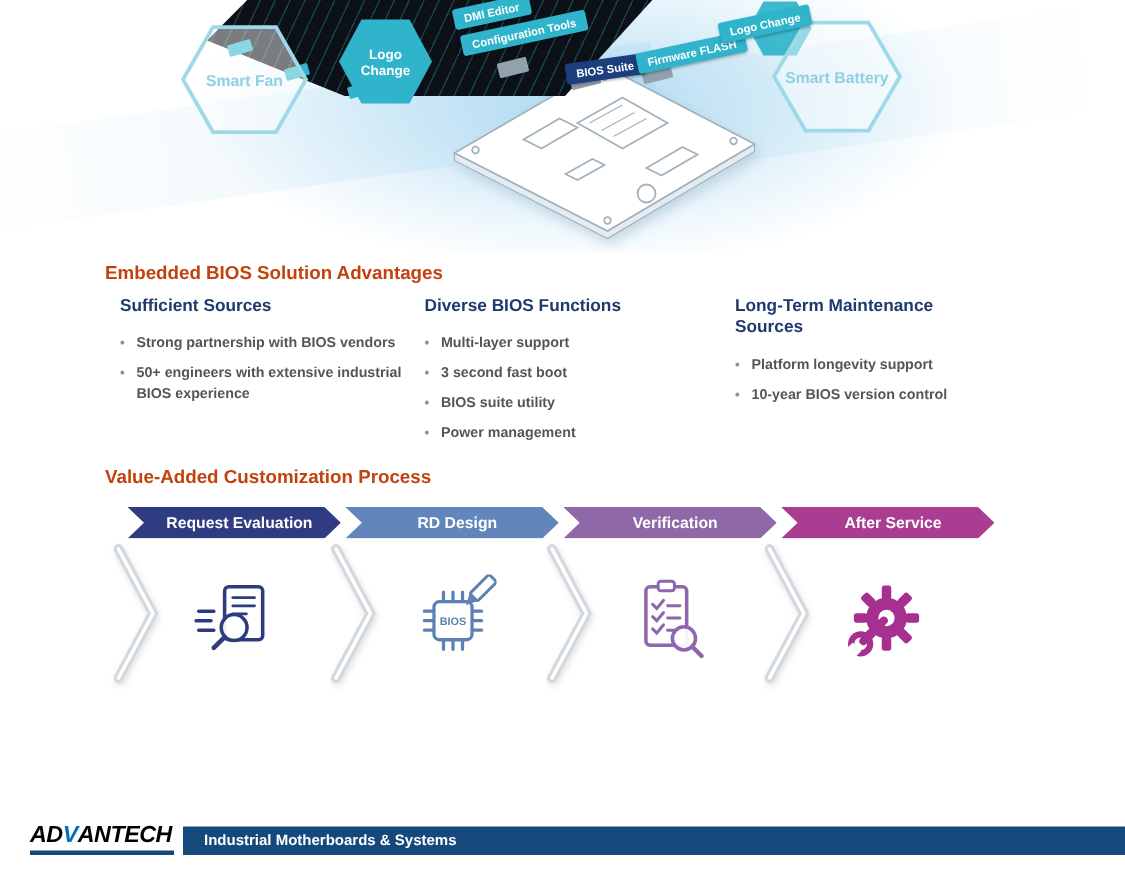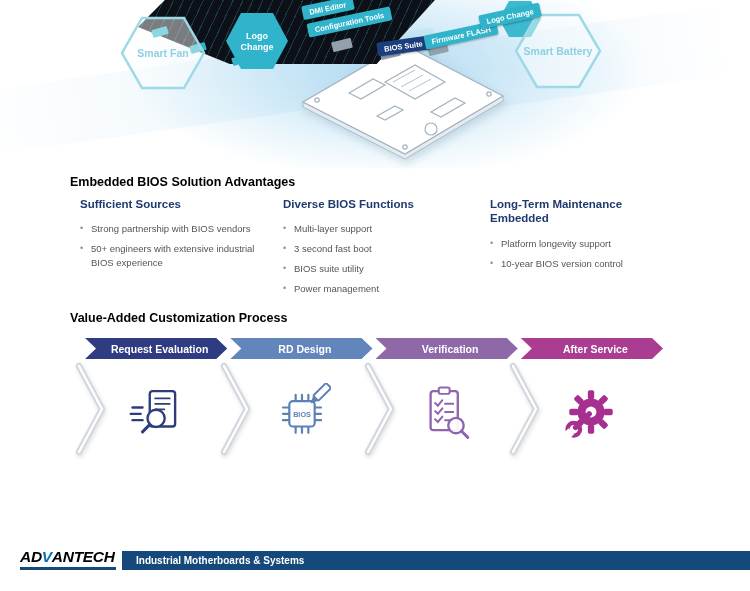--- a/index.html
+++ b/index.html
@@ -29,26 +29,26 @@
   .conn{position:absolute;width:20px;height:10px;background:#93a1ad;
     transform:rotate(-14deg);z-index:3;border-radius:1px;}
   .board{position:absolute;z-index:1;
     filter:drop-shadow(2px 4px 4px rgba(150,180,200,.45));}
   .ribbon{position:absolute;z-index:5;background:#2fb4cb;color:#fff;
     font-size:7.5px;font-weight:bold;padding:2.5px 7px;border-radius:2px;
     box-shadow:0 1px 2px rgba(0,0,0,.3);white-space:nowrap;transform:rotate(-12deg);}
   .ribbon.dark{background:#1d3e7c;transform:rotate(-8deg);}
 
   
-  .section-title{position:absolute;font-size:12.5px;font-weight:bold;color:#000000;}
+  .section-title{position:absolute;font-size:12.5px;font-weight:bold;color:#c2410c;}
   .col{position:absolute;top:197px;}
   .col h3{font-size:11.5px;font-weight:bold;color:#1f3a6e;margin:0 0 11px 0;line-height:1.25;}
   .col ul{list-style:none;margin:0;padding:0;}
   .col li{position:relative;font-size:9.5px;color:#555555;line-height:1.45;
-    padding-left:11px;margin-bottom:6px;}
+    padding-left:11px;margin-bottom:6px;font-weight:bold;}
   .col li::before{content:"\2022";position:absolute;left:0;top:0;color:#8f8f8f;font-size:9px;}
 
   
   .process{position:absolute;left:85px;top:338px;width:578px;}
   .banners{display:flex;gap:3px;height:21px;}
   .banner{flex:1;display:flex;align-items:center;justify-content:center;
     color:#fff;font-size:10.5px;font-weight:bold;padding-left:7px;
     clip-path:polygon(0 0,calc(100% - 11px) 0,100% 50%,calc(100% - 11px) 100%,0 100%,11px 50%);}
   .banner:nth-child(1){background:#303c82;}
   .banner:nth-child(2){background:#6286bb;}
@@ -142,21 +142,21 @@
   <h3>Diverse BIOS Functions</h3>
   <ul>
     <li>Multi-layer support</li>
     <li>3 second fast boot</li>
     <li>BIOS suite utility</li>
     <li>Power management</li>
   </ul>
 </div>
 
 <div class="col" style="left:490px;width:165px">
-  <h3>Long-Term Maintenance Embedded</h3>
+  <h3>Long-Term Maintenance Sources</h3>
   <ul>
     <li>Platform longevity support</li>
     <li>10-year BIOS version control</li>
   </ul>
 </div>
 
 <div class="section-title" style="left:70px;top:311px">Value-Added Customization Process</div>
 
 <div class="process">
   <div class="banners">

